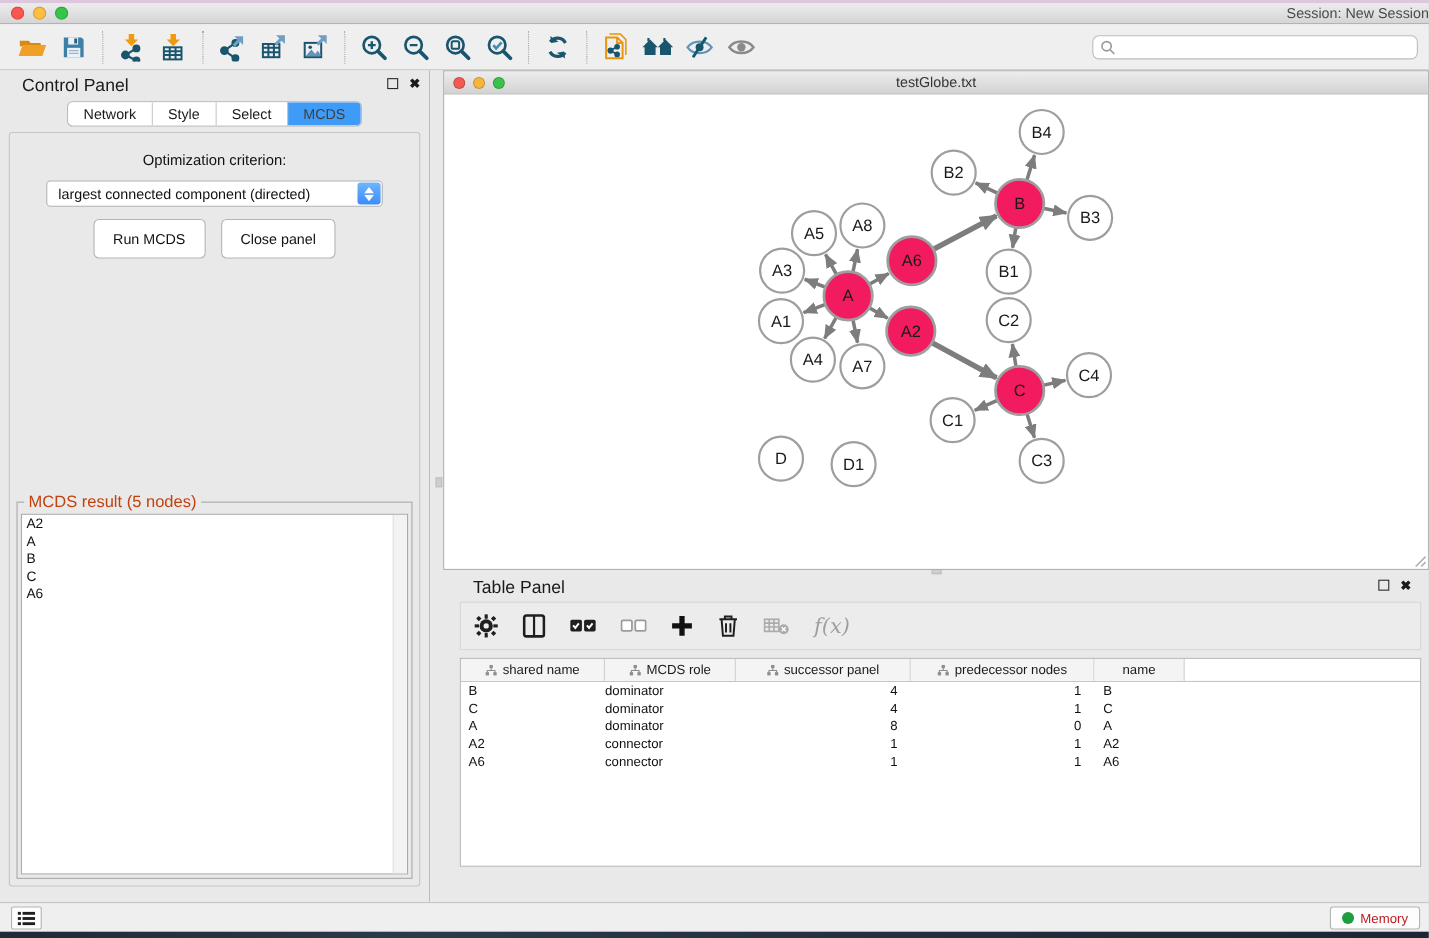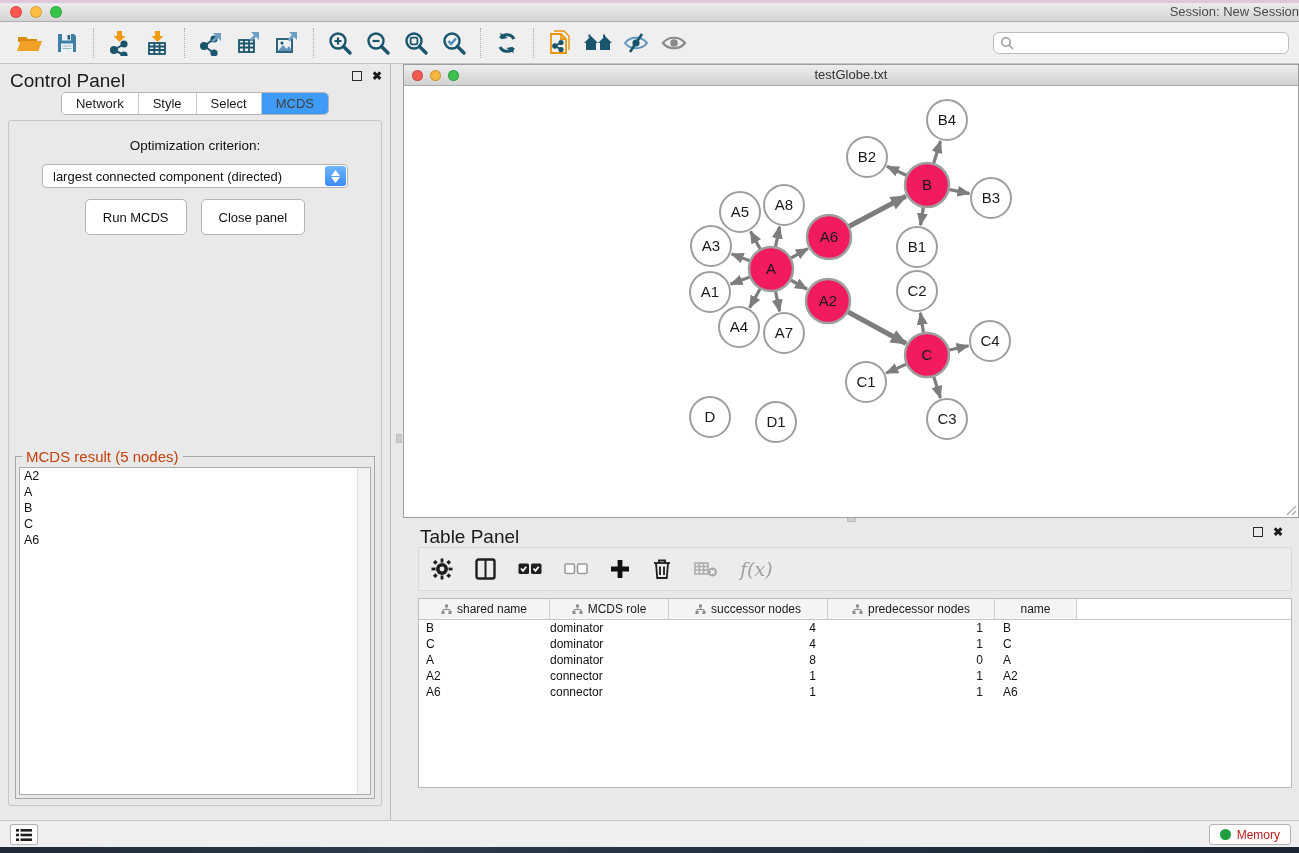--- a/index.html
+++ b/index.html
@@ -24,21 +24,21 @@
   .tb-sep { width:0; height:30px; border-left:1px dotted #A8A8A8; margin:0 7px; flex:none; }
   .search-wrap { margin-left:auto; position:relative; }
   .search-input { width:296px; height:22px; border:1px solid #BDBDBD; border-radius:6px;
                   background:#fff; padding:0 8px 0 26px; font-size:12px; outline:none; }
   .search-glyph { position:absolute; left:7px; top:4px; }
 
   
   .control-panel { position:absolute; left:0; top:64px; width:391px; height:756px;
                    background:#E9E9E9; border-right:1px solid #BDBDBD; }
   .cp-header { position:absolute; top:0; left:0; right:0; height:26px; }
-  .panel-title { position:absolute; left:10px; top:6px; font-size:19px; color:#1A1A1A; }
+  .panel-title { position:absolute; left:20px; top:6px; font-size:16px; color:#1A1A1A; }
   .panel-btns { position:absolute; right:8px; top:6px; display:flex; gap:10px; align-items:center; }
   .float-btn { width:10px; height:10px; border:1.5px solid #2A2A2A; background:transparent; display:inline-block; }
   .close-btn { font-size:12px; font-weight:bold; color:#1A1A1A; line-height:12px; }
 
   .seg { display:flex; border:1px solid #B5B5B5; border-radius:5px; overflow:hidden; background:#fff; width:max-content; }
   .seg-item { padding:3px 14px; font-size:13px; color:#1A1A1A; border-left:1px solid #C9C9C9; background:#fff; white-space:nowrap; }
   .seg-item:first-child { border-left:none; }
   .seg-item.sel { background:#3F9BF8; color:#404040; }
   .cp-tabs { position:absolute; top:28px; left:0; right:0; display:flex; justify-content:center; }
 
@@ -521,21 +521,21 @@
             </div>
             <div class="th" style="width: 159px;">
               <svg width="11" height="11" viewBox="0 0 11 11">
                 <g fill="#8C8C8C">
                   <rect x="4" y="0.5" width="3" height="3"></rect>
                   <rect x="0.5" y="7" width="3" height="3"></rect>
                   <rect x="7.5" y="7" width="3" height="3"></rect>
                 </g>
                 <path d="M5.5 3.5 v2 M2 7 V5.5 h7 V7" stroke="#8C8C8C" fill="none" stroke-width="1"></path>
               </svg>
-              <span>successor nodes</span>
+              <span>successor panel</span>
             </div>
             <div class="th" style="width: 167px;">
               <svg width="11" height="11" viewBox="0 0 11 11">
                 <g fill="#8C8C8C">
                   <rect x="4" y="0.5" width="3" height="3"></rect>
                   <rect x="0.5" y="7" width="3" height="3"></rect>
                   <rect x="7.5" y="7" width="3" height="3"></rect>
                 </g>
                 <path d="M5.5 3.5 v2 M2 7 V5.5 h7 V7" stroke="#8C8C8C" fill="none" stroke-width="1"></path>
               </svg>

